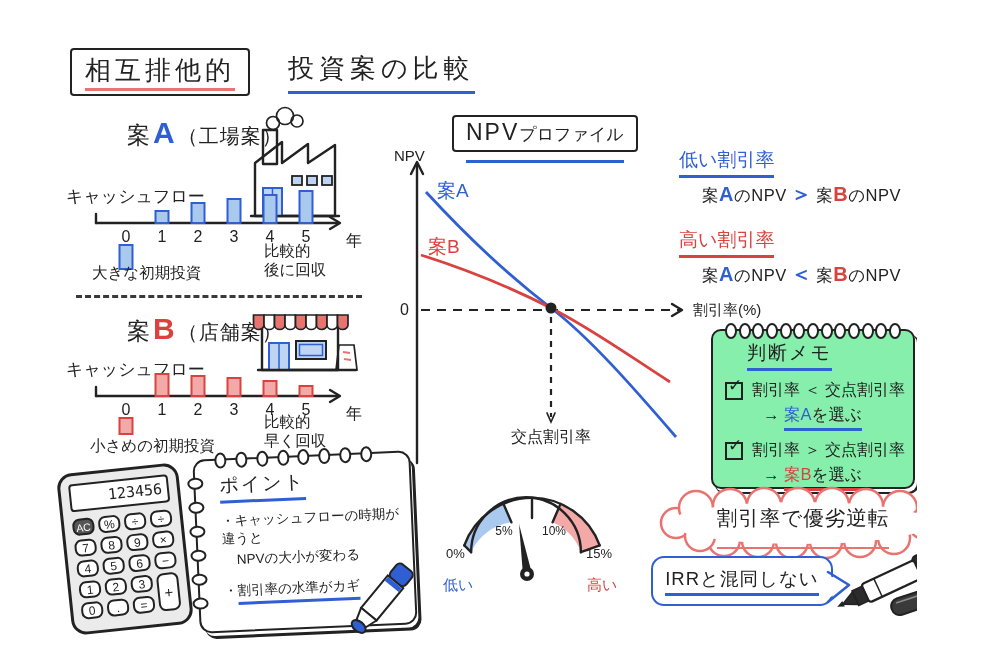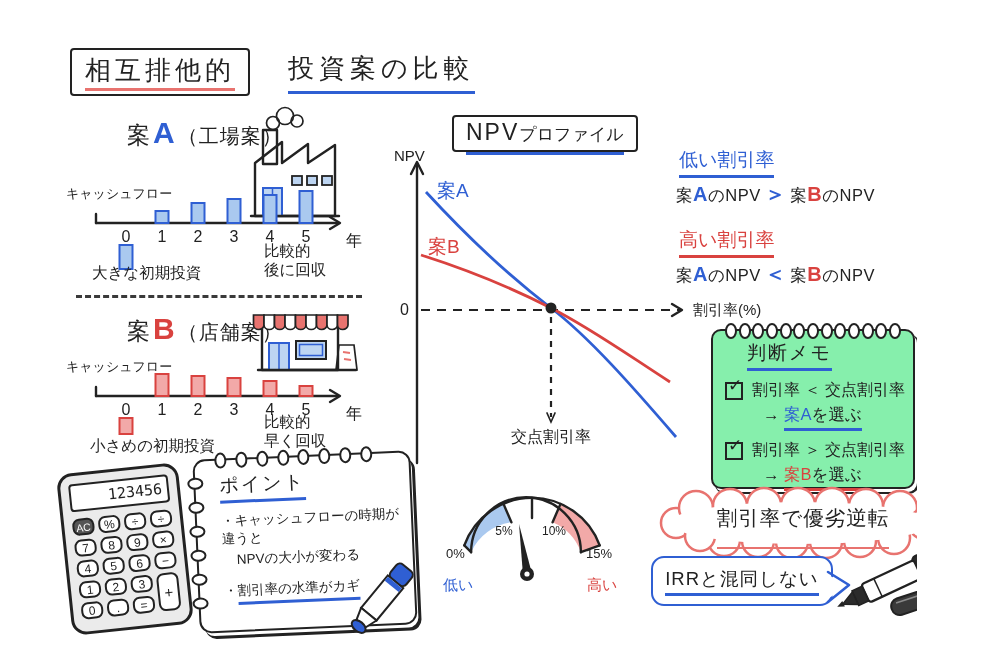--- a/index.html
+++ b/index.html
@@ -11,41 +11,41 @@
   .u-blue{border-bottom:3px solid var(--blue);padding-bottom:2px;display:inline-block;}
   .u-red{border-bottom:3px solid var(--red);padding-bottom:2px;display:inline-block;}
   .u-soft{border-bottom:2.5px solid var(--soft_red);padding-bottom:15px;display:inline-block;}
   
   #title-box{left:70px;top:48px;border:2.5px solid var(--ink);border-radius:4px;padding:3px 13px 6px;}
   #title-box .txt{font-size:26px;letter-spacing:4px;border-bottom:3.5px solid var(--soft_red);padding-bottom:3px;}
   #title-rest{left:288px;top:51px;font-size:26px;letter-spacing:5px;border-bottom:3.5px solid var(--blue);padding-bottom:5px;}
   .plan-title{font-size:23px;letter-spacing:1px;}
   .plan-title .letter{font-size:30px;font-weight:bold;margin:0 2px;}
   .plan-title .kind{font-size:20px;}
-  .cf-label{font-size:13px;}
+  .cf-label{font-size:17px;}
   .note{font-size:15.5px;line-height:1.25;}
   #divider{left:76px;top:295px;width:286px;border-top:3px dashed #3a3a3a;}
   
   .cf-num{font-size:16px;text-anchor:middle;fill:var(--ink);}
   .cf-year{font-size:16px;fill:var(--ink);}
   .ln{stroke:var(--ink);stroke-width:2.4;fill:none;stroke-linecap:round;stroke-linejoin:round;}
   .ln-thin{stroke:var(--ink);stroke-width:1.7;fill:none;stroke-linecap:round;}
   
   #npv-title-box{left:452px;top:115px;border:2.5px solid var(--ink);border-radius:4px;padding:2px 12px 4px;background:#fff;}
-  #npv-title-box .inner{border-bottom:3px solid var(--blue);padding-bottom:9px;}
+  #npv-title-box .inner{border-bottom:3px solid var(--blue);padding-bottom:17px;}
   #npv-title-box .latin{font-size:23px;letter-spacing:2px;}
   #npv-title-box .kana{font-size:17px;}
   .gtext{fill:var(--ink);font-size:15px;}
   .curve-a{stroke:var(--blue);stroke-width:2.8;fill:none;}
   .curve-b{stroke:var(--red);stroke-width:2.8;fill:none;}
   .dash{stroke:var(--ink);stroke-width:2.2;fill:none;stroke-dasharray:9 7;}
   .dashv{stroke:var(--ink);stroke-width:2.2;fill:none;stroke-dasharray:6 6;}
   
   .cmp-title{font-size:19px;font-weight:normal;}
-  .cmp-line{font-size:16.5px;letter-spacing:.5px;}
+  .cmp-line{font-size:16.5px;letter-spacing:.5px;margin-left:26px;}
   .cmp-line .big{font-size:20px;font-weight:bold;}
   .cmp-line .op{font-size:21px;font-weight:bold;margin:0 4px;}
   
   #memo{left:711px;top:329px;width:200px;height:156px;background:#86efac;border:2.6px solid var(--ink);
         border-radius:10px;box-shadow:3px 4px 0 -1px #fff,4px 5px 0 0 var(--ink);}
   .rings-top{position:absolute;top:-8px;left:12px;right:12px;display:flex;justify-content:space-between;}
   .rings-top .ring{width:8px;height:12px;border:2.4px solid var(--ink);border-radius:50%;background:#fff;}
   #memo .content{padding:9px 8px 0 12px;}
   #memo .m-title{font-size:19px;margin-left:22px;letter-spacing:2px;}
   .memo-row{font-size:16px;margin-top:9px;display:flex;align-items:center;}

